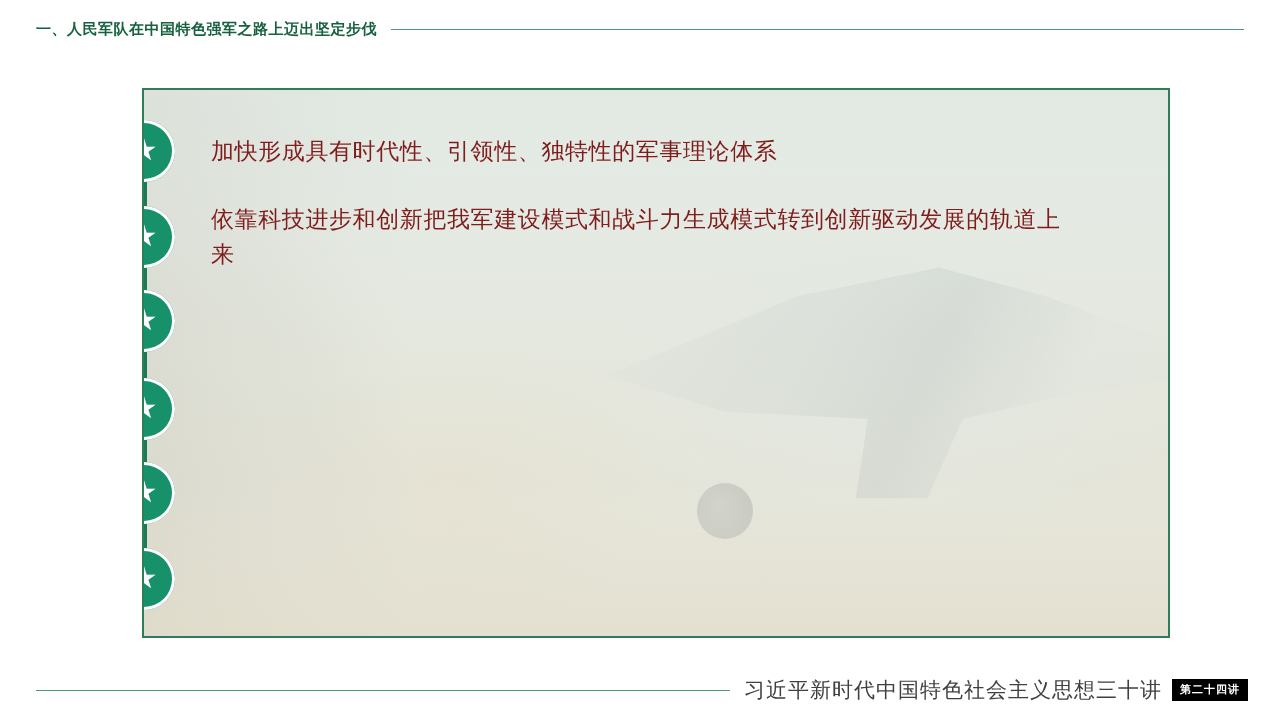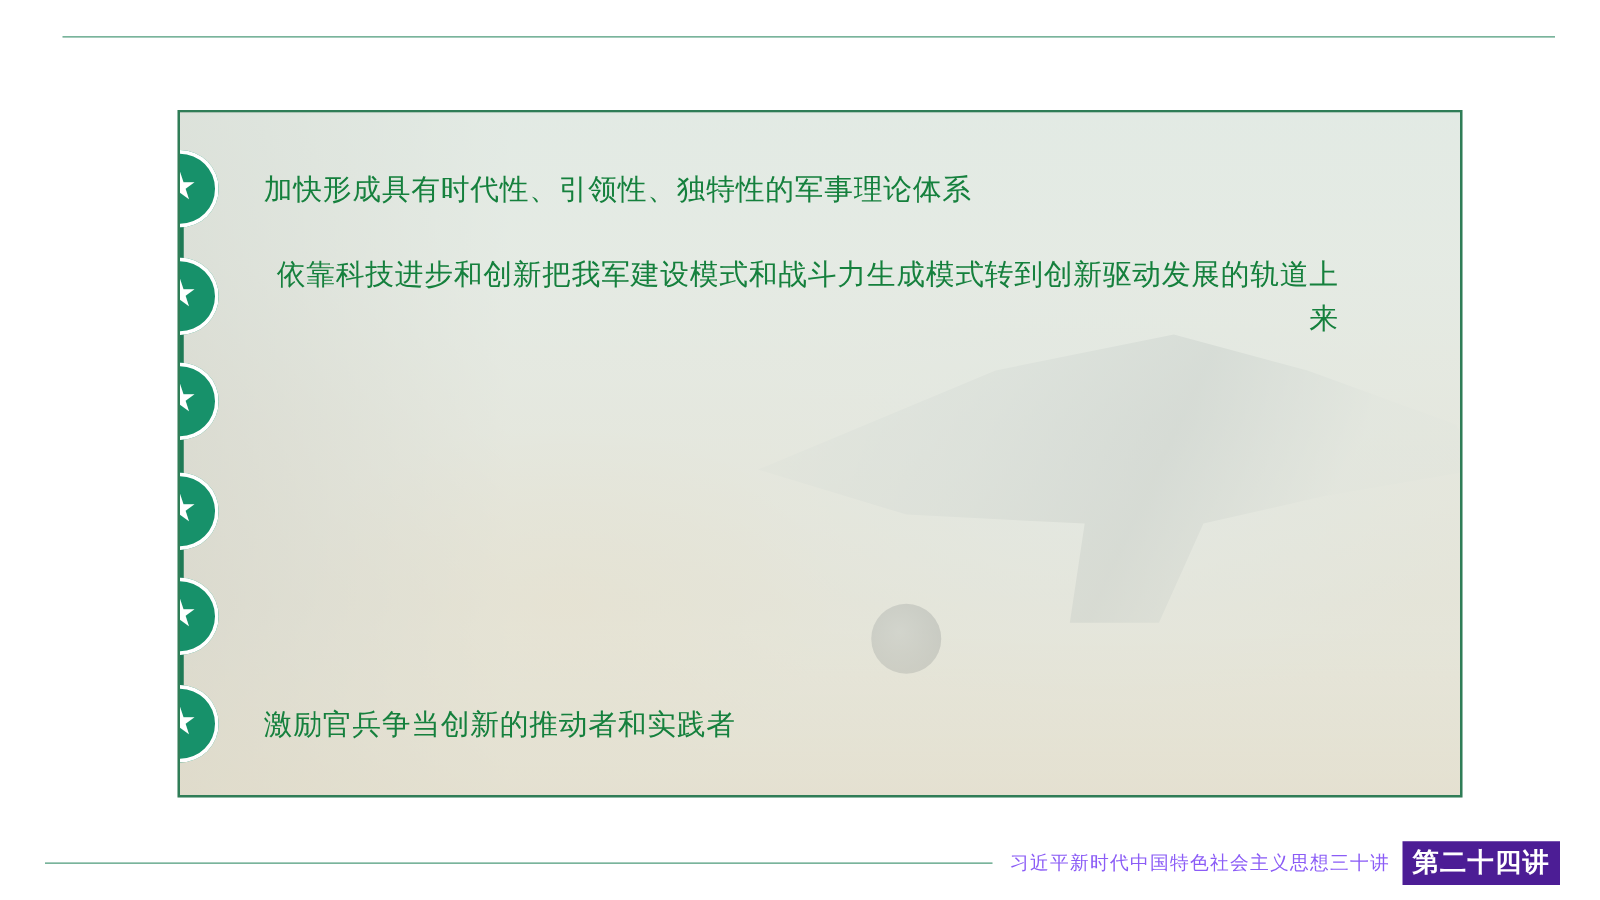--- a/index.html
+++ b/index.html
@@ -146,68 +146,68 @@
     margin-left: -31px;
   }
   .badge .star {
     color: #ffffff;
     font-size: 30px;
     line-height: 1;
     margin-top: -2px;
   }
   .bullet-text {
     margin-left: 36px;
-    color: #15803d;
+    color: #7f1d1d;
     font-size: 23px;
     line-height: 1.5;
     letter-spacing: 0.6px;
     max-width: 860px;
-    text-align: right;
   }
 
   
   .footer {
     position: absolute;
     left: 36px;
     right: 32px;
     bottom: 16px;
     height: 28px;
     display: flex;
     align-items: center;
   }
   .footer-rule {
     flex: 1;
     height: 1px;
     background: #2e8a63;
     opacity: 0.85;
     margin-right: 14px;
   }
   .footer-text {
-    font-size: 15px;
-    color: #8b5cf6;
+    font-size: 21px;
+    color: #404040;
     white-space: nowrap;
     letter-spacing: 1px;
   }
   .footer-badge {
     margin-left: 10px;
-    background: #4c1d95;
+    background: #000000;
     color: #ffffff;
-    font-size: 21px;
+    font-size: 11px;
     font-weight: bold;
     padding: 3px 8px 4px 8px;
     letter-spacing: 1px;
     white-space: nowrap;
   }
 </style>
 </head>
 <body>
 
 <div class="slide">
 
   <div class="header">
+    <div class="header-title">一、人民军队在中国特色强军之路上迈出坚定步伐</div>
     <div class="header-rule"></div>
   </div>
 
   <div class="content-box">
     <div class="photo">
       <div class="photo-dark-left"></div>
       <div class="photo-jet"></div>
       <div class="photo-wheel"></div>
       <div class="photo-strip"></div>
     </div>
@@ -246,21 +246,20 @@
       <div class="bullet-row" style="top: 372px;">
         <div class="badge">
           <span class="star">★</span>
         </div>
       </div>
 
       <div class="bullet-row" style="top: 458px;">
         <div class="badge">
           <span class="star">★</span>
         </div>
-        <div class="bullet-text">激励官兵争当创新的推动者和实践者</div>
       </div>
 
     </div>
   </div>
 
   <div class="footer">
     <div class="footer-rule"></div>
     <div class="footer-text">习近平新时代中国特色社会主义思想三十讲</div>
     <div class="footer-badge">第二十四讲</div>
   </div>

